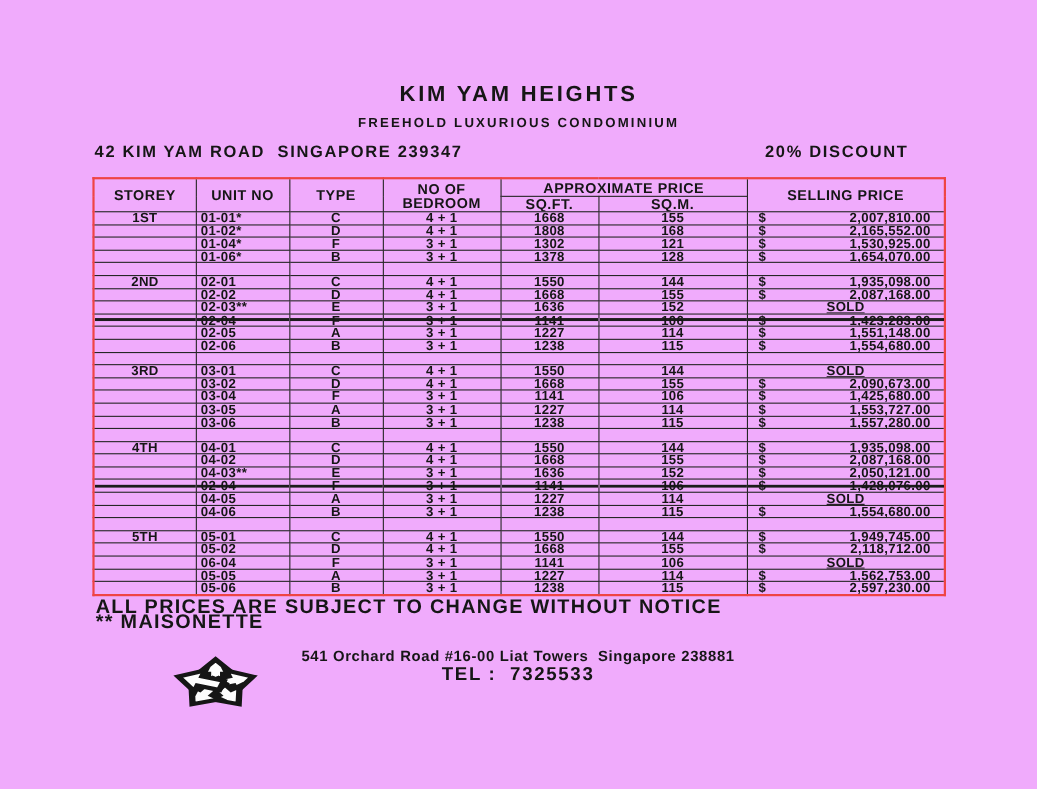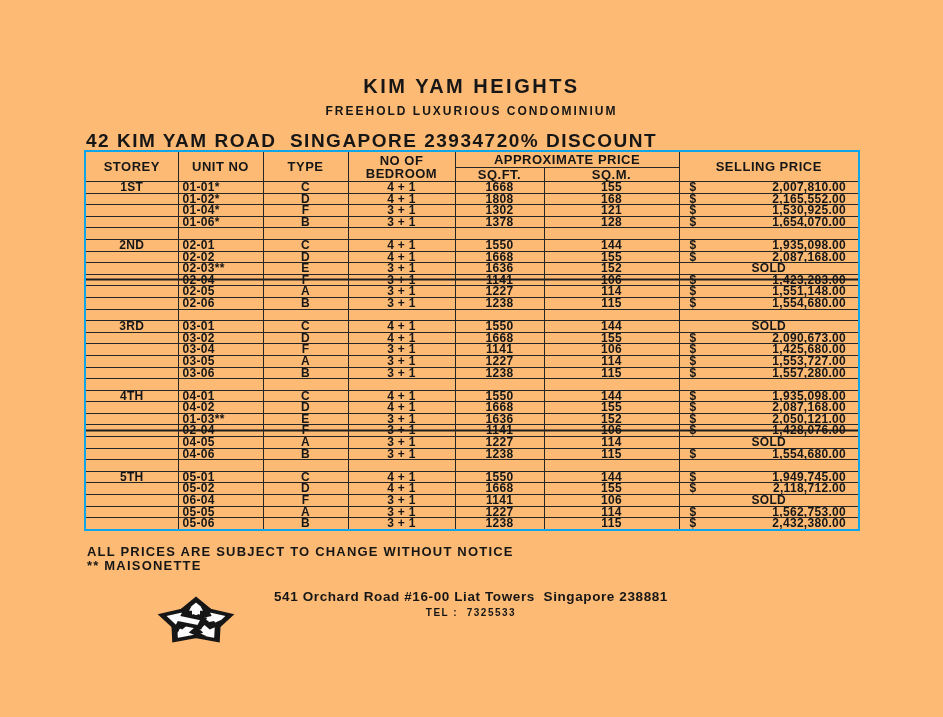--- a/index.html
+++ b/index.html
@@ -1,81 +1,81 @@
 <!DOCTYPE html>
 <html><head>
 <meta charset="utf-8">
 <style>
   html, body { margin:0; padding:0; background:#ffffff; }
   .page {
     position:relative; width:943px; height:717px;
-    background:#fdba74; overflow:hidden;
+    background:#f0abfc; overflow:hidden;
     font-family:"Liberation Sans", sans-serif;
     color:#161616; font-weight:bold;
   }
   .pre { white-space:pre; }
 
   .doc-title {
     position:absolute; top:75px; left:0; width:100%;
     text-align:center; font-size:20px; letter-spacing:2.5px;
   }
   .doc-subtitle {
     position:absolute; top:104px; left:0; width:100%;
     text-align:center; font-size:12px; letter-spacing:2px;
   }
   .address-row {
     position:absolute; top:130px; left:86px; width:772px;
-    display:flex; justify-content:flex-start;
-    font-size:19px; letter-spacing:1.5px;
-  }
-  .address-row .discount { margin-right:6px; }
+    display:flex; justify-content:space-between;
+    font-size:15px; letter-spacing:1.5px;
+  }
+  .address-row .discount { margin-right:32px; }
 
   table.price-table {
-    position:absolute; top:150px; left:84px;
+    position:absolute; top:161px; left:84px;
     width:774px; border-collapse:collapse; table-layout:fixed;
-    border:2px solid #0ea5e9;
+    border:2px solid #ef4444;
   }
   .price-table th, .price-table td {
     border:1px solid #262626; padding:0; overflow:hidden;
     font-weight:bold; color:#161616;
   }
   .price-table th {
     font-size:13px; letter-spacing:0.5px; text-align:center;
     height:15px; line-height:13px;
   }
   .price-table tr.hdr2 th { height:13px; }
   .price-table td {
     font-size:12px; height:10.6px; line-height:10.6px;
     text-align:center; letter-spacing:0.3px;
   }
   .price-table td.c-unit { text-align:left; padding-left:4px; }
   .price-table td.c-price { text-align:right; padding-right:12px; position:relative; }
   .price-table td.c-price .cur { position:absolute; left:10px; }
-  .price-table td.c-price.sold { text-align:center; padding-right:0; }
+  .price-table td.c-price.sold { text-align:center; padding-right:0;text-decoration:underline; }
   .price-table tr.struck td {
     background-image:linear-gradient(to bottom,
       transparent calc(50% - 1px), #1c1c1c calc(50% - 1px),
       #1c1c1c calc(50% + 1px), transparent calc(50% + 1px));
   }
 
   .notes {
     position:absolute; top:545px; left:87px;
-    font-size:13px; letter-spacing:1.2px; line-height:13px;
+    font-size:18px; letter-spacing:1.2px; line-height:13px;
   }
   .notes .note-line { margin-bottom:0.5px; }
 
   .company-logo { position:absolute; left:150px; top:593px; }
   .company-block {
     position:absolute; top:590px; left:84px; width:774px;
     text-align:center;
   }
   .company-name  { font-size:18px; letter-spacing:1.8px; line-height:19px; }
   .company-member{ font-size:12.5px; letter-spacing:0.4px; line-height:13px; }
   .company-addr  { font-size:13.5px; letter-spacing:0.6px; line-height:14px; }
-  .company-tel   { font-size:10px; letter-spacing:1.5px; line-height:16px; margin-top:1px; }
+  .company-tel   { font-size:17px; letter-spacing:1.5px; line-height:16px; margin-top:1px; }
 </style>
 </head>
 <body>
 
 <div class="page">
 
   <div class="doc-title">KIM YAM HEIGHTS</div>
   <div class="doc-subtitle">FREEHOLD LUXURIOUS CONDOMINIUM</div>
 
   <div class="address-row">
@@ -286,21 +286,21 @@
           <td class="c-storey"></td>
           <td class="c-unit">04-02</td>
           <td class="c-type">D</td>
           <td class="c-bed">4 + 1</td>
           <td class="c-sqft">1668</td>
           <td class="c-sqm">155</td>
           <td class="c-price"><span class="cur">$</span><span>2,087,168.00</span></td>
         </tr>
         <tr>
           <td class="c-storey"></td>
-          <td class="c-unit">01-03**</td>
+          <td class="c-unit">04-03**</td>
           <td class="c-type">E</td>
           <td class="c-bed">3 + 1</td>
           <td class="c-sqft">1636</td>
           <td class="c-sqm">152</td>
           <td class="c-price"><span class="cur">$</span><span>2,050,121.00</span></td>
         </tr>
         <tr class="struck">
           <td class="c-storey"></td>
           <td class="c-unit">02-04</td>
           <td class="c-type">F</td>
@@ -372,21 +372,21 @@
           <td class="c-sqm">114</td>
           <td class="c-price"><span class="cur">$</span><span>1,562,753.00</span></td>
         </tr>
         <tr>
           <td class="c-storey"></td>
           <td class="c-unit">05-06</td>
           <td class="c-type">B</td>
           <td class="c-bed">3 + 1</td>
           <td class="c-sqft">1238</td>
           <td class="c-sqm">115</td>
-          <td class="c-price"><span class="cur">$</span><span>2,432,380.00</span></td>
+          <td class="c-price"><span class="cur">$</span><span>2,597,230.00</span></td>
         </tr>
       </tbody>
   </table>
 
   <div class="notes">
     <div class="note-line">ALL PRICES ARE SUBJECT TO CHANGE WITHOUT NOTICE</div>
     <div class="note-line">** MAISONETTE</div>
   </div>
 
   <svg class="company-logo" width="92" height="58" viewBox="-40 -40 80 80" preserveAspectRatio="none">

